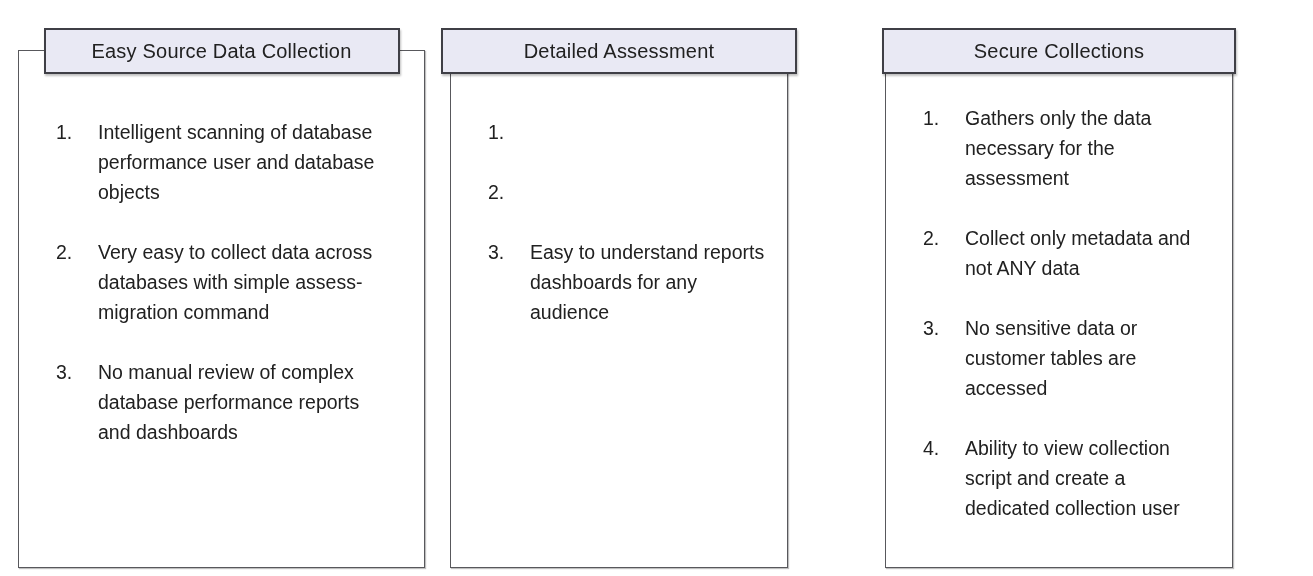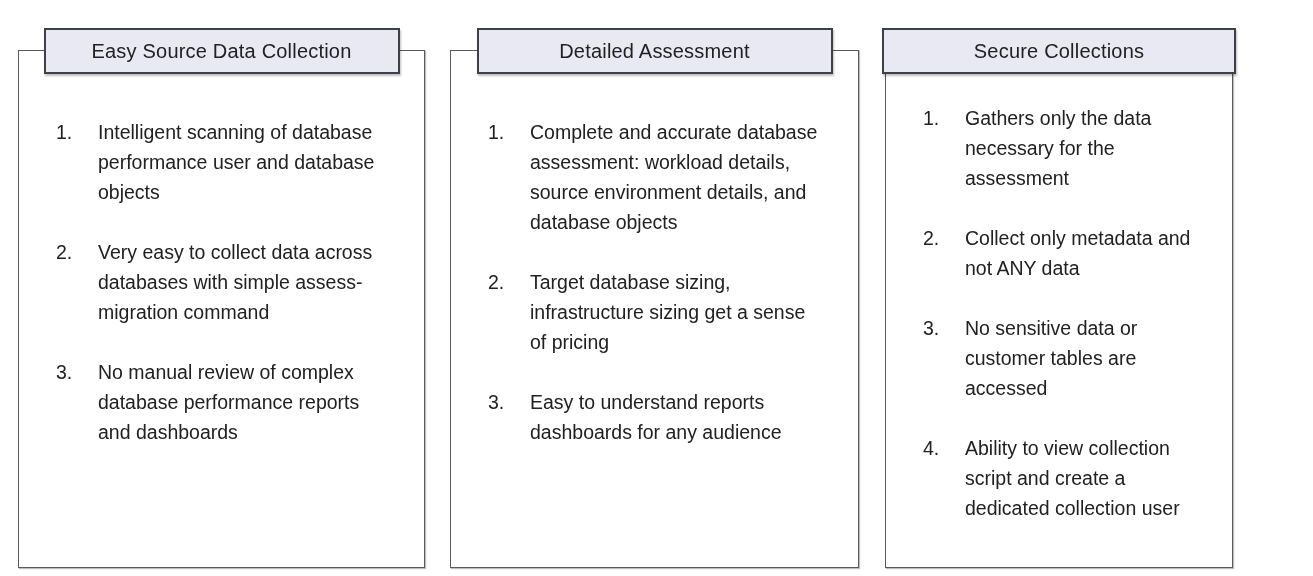--- a/index.html
+++ b/index.html
@@ -12,21 +12,21 @@
   *{box-sizing:border-box;}
   html,body{margin:0;padding:0;}
   body{
     width:1313px;height:576px;background:var(--bg);
     font-family:"Liberation Sans", sans-serif;color:var(--text);
     overflow:hidden;
   }
   .wrap{position:relative;width:1313px;height:576px;}
   .panel{position:absolute;top:28px;}
   .panel-1{left:18px;width:407px;}
-  .panel-2{left:450px;width:409px;}
+  .panel-2{left:450px;width:338px;}
   .panel-3{left:885px;width:348px;}
   .panel-title{
     position:absolute;top:0;left:50%;transform:translateX(-50%);
     width:356px;height:46px;line-height:42px;text-align:center;
     background:var(--title-fill);border:2px solid var(--title-border);
     z-index:2;font-size:20px;letter-spacing:0.2px;
     box-shadow:1px 1.5px 2px rgba(0,0,0,0.25);
   }
   .panel-3 .panel-title{width:354px;}
   .panel-body{
@@ -64,25 +64,23 @@
         <span class="txt">No manual review of complex database performance reports and dashboards</span>
       </div>
     </div>
   </div>
 
   <div class="panel panel-2">
     <div class="panel-title">Detailed Assessment</div>
     <div class="panel-body">
       <div class="item">
         <span class="num">1.</span>
-        <span class="txt">Complete and accurate database assessment: workload details, source environment details, and database objects</span>
       </div>
       <div class="item">
         <span class="num">2.</span>
-        <span class="txt">Target database sizing, infrastructure sizing get a sense of pricing</span>
       </div>
       <div class="item">
         <span class="num">3.</span>
         <span class="txt">Easy to understand reports dashboards for any audience</span>
       </div>
     </div>
   </div>
 
   <div class="panel panel-3">
     <div class="panel-title">Secure Collections</div>

